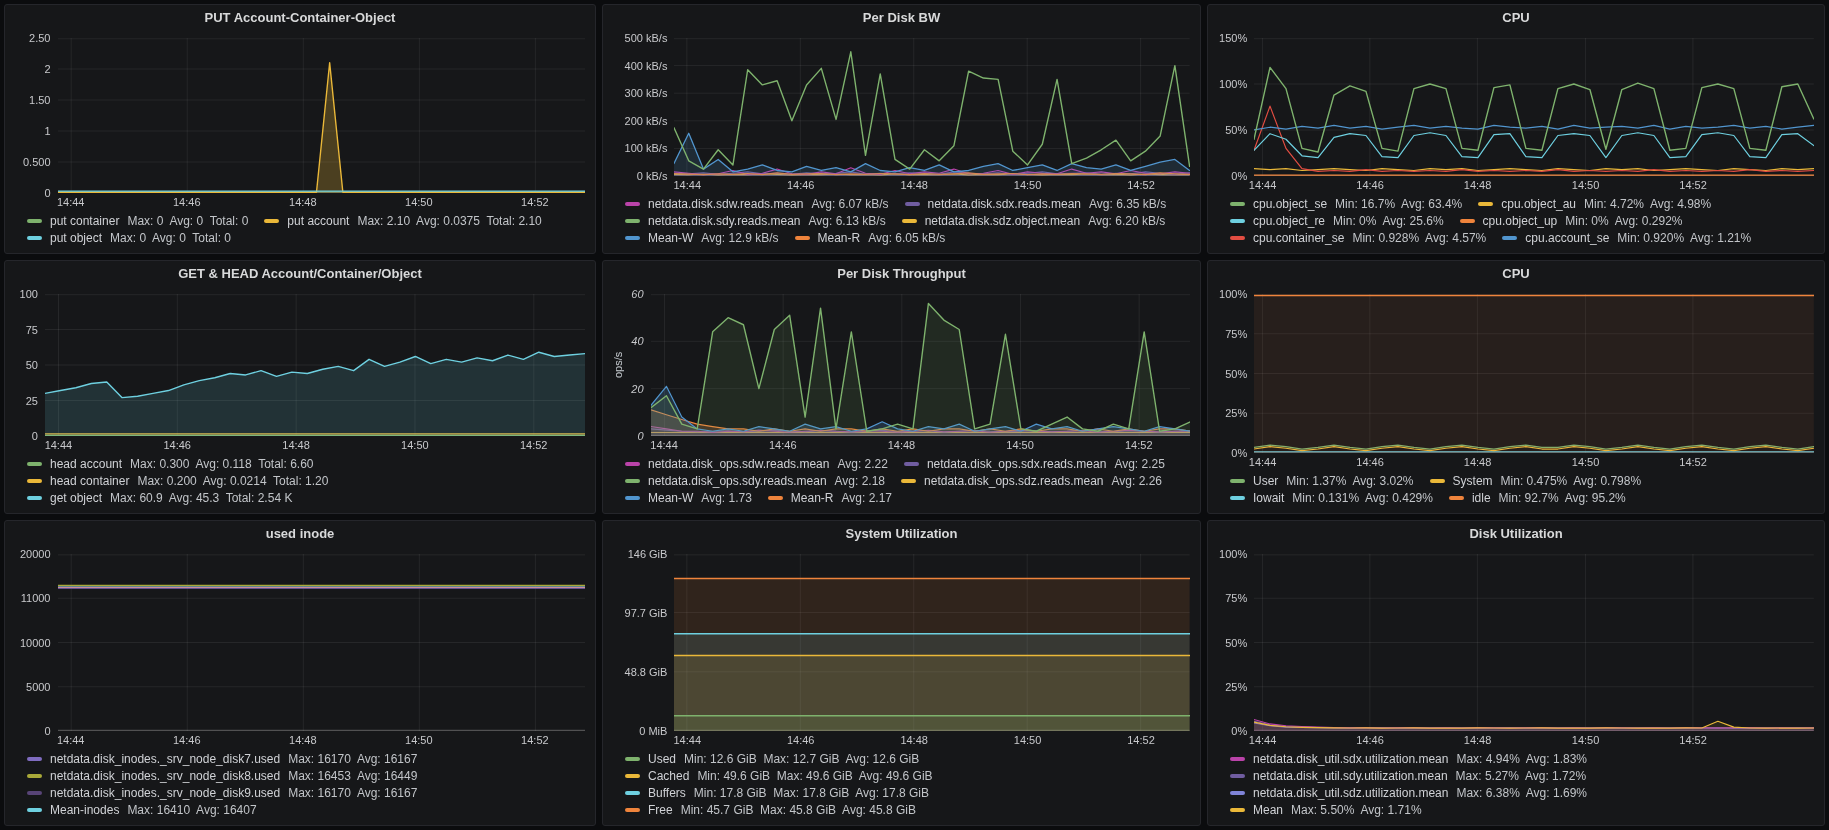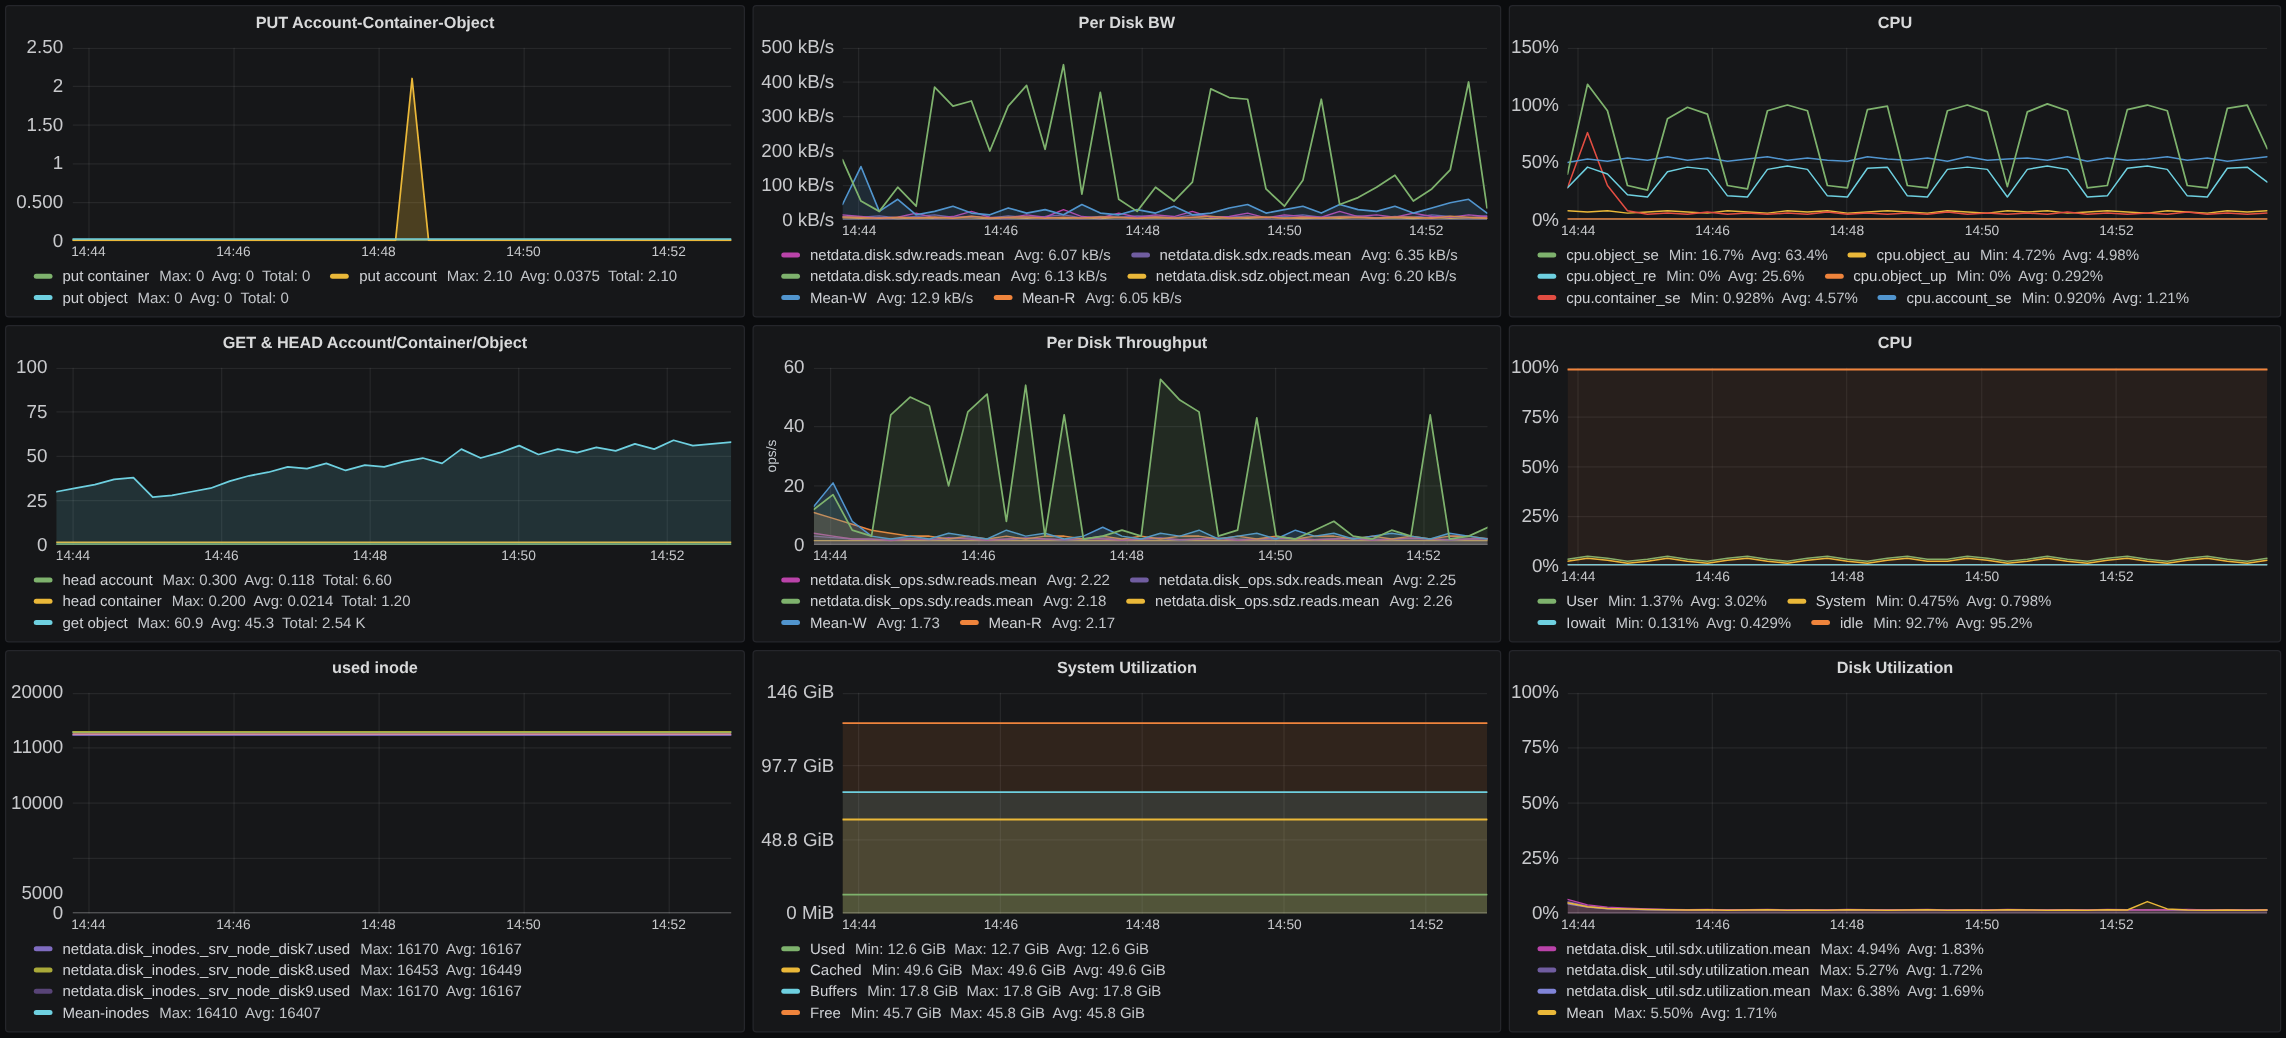--- a/index.html
+++ b/index.html
@@ -34,21 +34,21 @@
   .panel-body{flex:1;display:flex;flex-direction:column;min-height:0;padding:0 10px 4px 8px;}
   .chart-row{flex:1;display:flex;min-height:0;margin-top:8px;}
   .ylabel{
     flex:0 0 14px;display:flex;align-items:center;justify-content:center;
     font-size:11px;color:#c7ccd1;
     writing-mode:vertical-rl;transform:rotate(180deg);
   }
   .y-gutter{position:relative;flex:0 0 auto;}
   .ytick{
     position:absolute;right:7px;transform:translateY(-50%);
-    font-size:15px;color:#c8c9cc;white-space:nowrap;
+    font-size:11px;color:#c8c9cc;white-space:nowrap;
   }
   .plot{flex:1;position:relative;min-width:0;}
   .plot svg{position:absolute;left:0;top:0;width:100%;height:100%;display:block;}
   .x-axis{flex:0 0 17px;position:relative;}
   .xtick{
     position:absolute;top:3px;transform:translateX(-50%);
     font-size:11px;color:#c8c9cc;white-space:nowrap;
   }
   .legend{flex:0 0 auto;padding:2px 2px 3px 14px;}
   .legend-row{display:flex;align-items:center;min-height:17px;flex-wrap:nowrap;}
@@ -348,21 +348,21 @@
             </div>
           </div>
         </div>
       </div>
     </div>
     <div class="panel">
       <div class="panel-title">Per Disk Throughput</div>
       <div class="panel-body">
         <div class="chart-row">
           <div class="ylabel">ops/s</div>
-          <div class="y-gutter" style="width: 25.6px;">
+          <div class="y-gutter" style="width: 25.6px; font-style: italic;">
             <span class="ytick" style="top: 0%;">60</span>
             <span class="ytick" style="top: 33.3333%; margin-left: 15px;">40</span>
             <span class="ytick" style="top: 66.6667%;">20</span>
             <span class="ytick" style="top: 100%;">0</span>
           </div>
           <div class="plot">
             <svg viewBox="0 0 1000 200" preserveAspectRatio="none">
               <line x1="0" x2="1000" y1="1" y2="1" stroke="rgba(255,255,255,0.07)" stroke-width="1" vector-effect="non-scaling-stroke"></line>
               <line x1="0" x2="1000" y1="66.66666666666667" y2="66.66666666666667" stroke="rgba(255,255,255,0.07)" stroke-width="1" vector-effect="non-scaling-stroke"></line>
               <line x1="0" x2="1000" y1="133.33333333333334" y2="133.33333333333334" stroke="rgba(255,255,255,0.07)" stroke-width="1" vector-effect="non-scaling-stroke"></line>
@@ -502,21 +502,21 @@
       </div>
     </div>
     <div class="panel">
       <div class="panel-title">used inode</div>
       <div class="panel-body">
         <div class="chart-row">
           <div class="y-gutter" style="width: 44.5px;">
             <span class="ytick" style="top: 0%;">20000</span>
             <span class="ytick" style="top: 25%;">11000</span>
             <span class="ytick" style="top: 50%;">10000</span>
-            <span class="ytick" style="top: 75%; margin-top: 28px;">5000</span>
+            <span class="ytick" style="top: 75%;">5000</span>
             <span class="ytick" style="top: 100%;">0</span>
           </div>
           <div class="plot">
             <svg viewBox="0 0 1000 200" preserveAspectRatio="none">
               <line x1="0" x2="1000" y1="1" y2="1" stroke="rgba(255,255,255,0.07)" stroke-width="1" vector-effect="non-scaling-stroke"></line>
               <line x1="0" x2="1000" y1="50" y2="50" stroke="rgba(255,255,255,0.07)" stroke-width="1" vector-effect="non-scaling-stroke"></line>
               <line x1="0" x2="1000" y1="100" y2="100" stroke="rgba(255,255,255,0.07)" stroke-width="1" vector-effect="non-scaling-stroke"></line>
               <line x1="0" x2="1000" y1="150" y2="150" stroke="rgba(255,255,255,0.07)" stroke-width="1" vector-effect="non-scaling-stroke"></line>
               <line x1="0" x2="1000" y1="199" y2="199" stroke="rgba(255,255,255,0.07)" stroke-width="1" vector-effect="non-scaling-stroke"></line>
               <line x1="25" x2="25" y1="0" y2="200" stroke="rgba(255,255,255,0.07)" stroke-width="1" vector-effect="non-scaling-stroke"></line>

